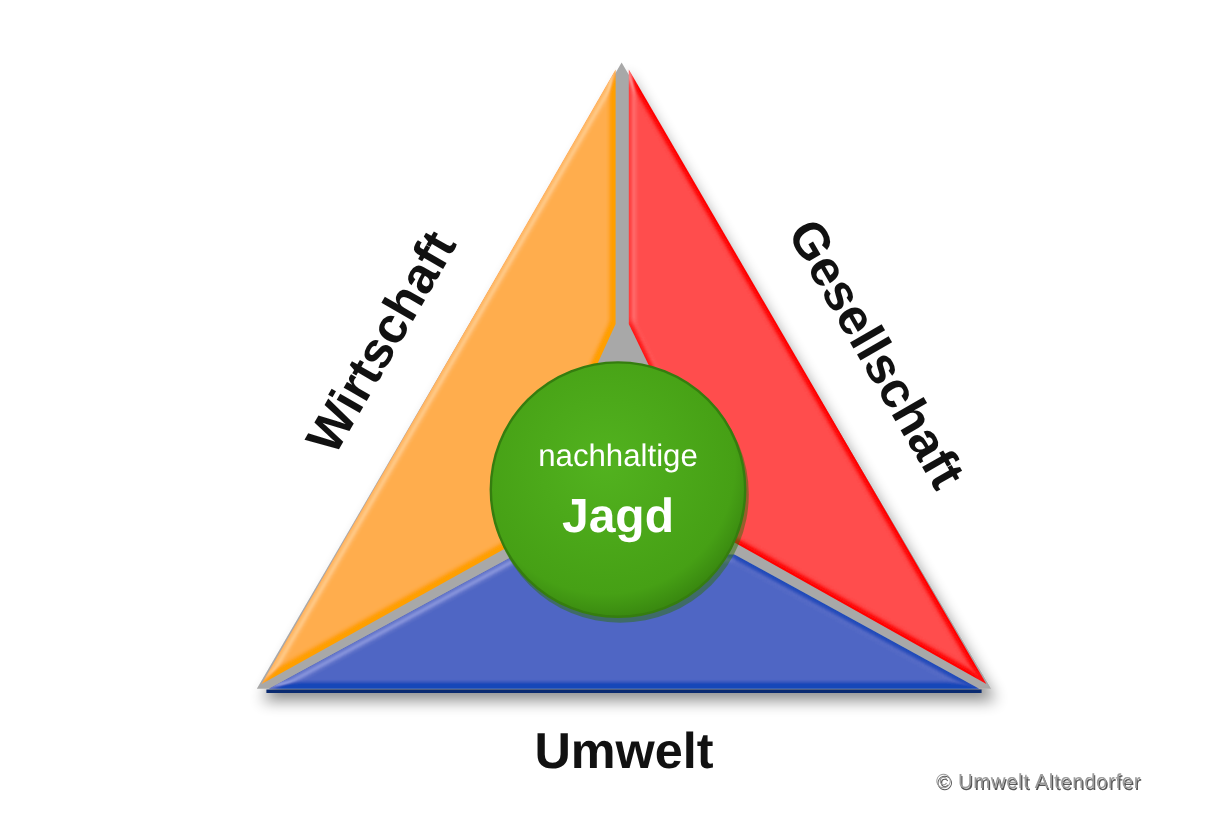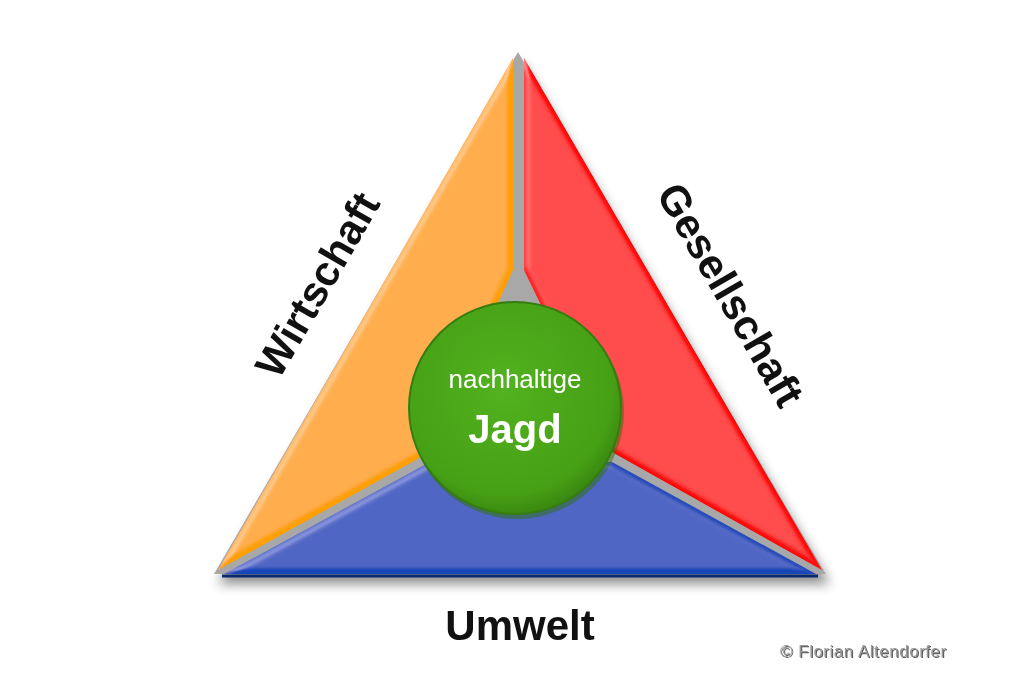--- a/index.html
+++ b/index.html
@@ -62,13 +62,13 @@
     <circle cx="515" cy="408" r="106" fill="url(#greenGrad)" stroke="#357d0f" stroke-width="2"></circle>
     <text class="circle-text" x="515" y="388" font-size="26" text-anchor="middle" font-weight="normal" style="font-weight:normal">nachhaltige</text>
     <text class="circle-text" x="515" y="443" font-size="40" text-anchor="middle">Jagd</text>
   </g>
 
   <text class="label-text" x="0" y="0" font-size="42" text-anchor="middle" transform="translate(330,292) rotate(-60)">Wirtschaft</text>
   <text class="label-text" x="0" y="0" font-size="42" text-anchor="middle" transform="translate(718,302) rotate(60)">Gesellschaft</text>
   <text class="label-text" x="520" y="640" font-size="42" text-anchor="middle">Umwelt</text>
 </svg>
 
-<div class="copyright">© Florian Altendorfer</div>
+<div class="copyright">© Umwelt Altendorfer</div>
 
 </body></html>

